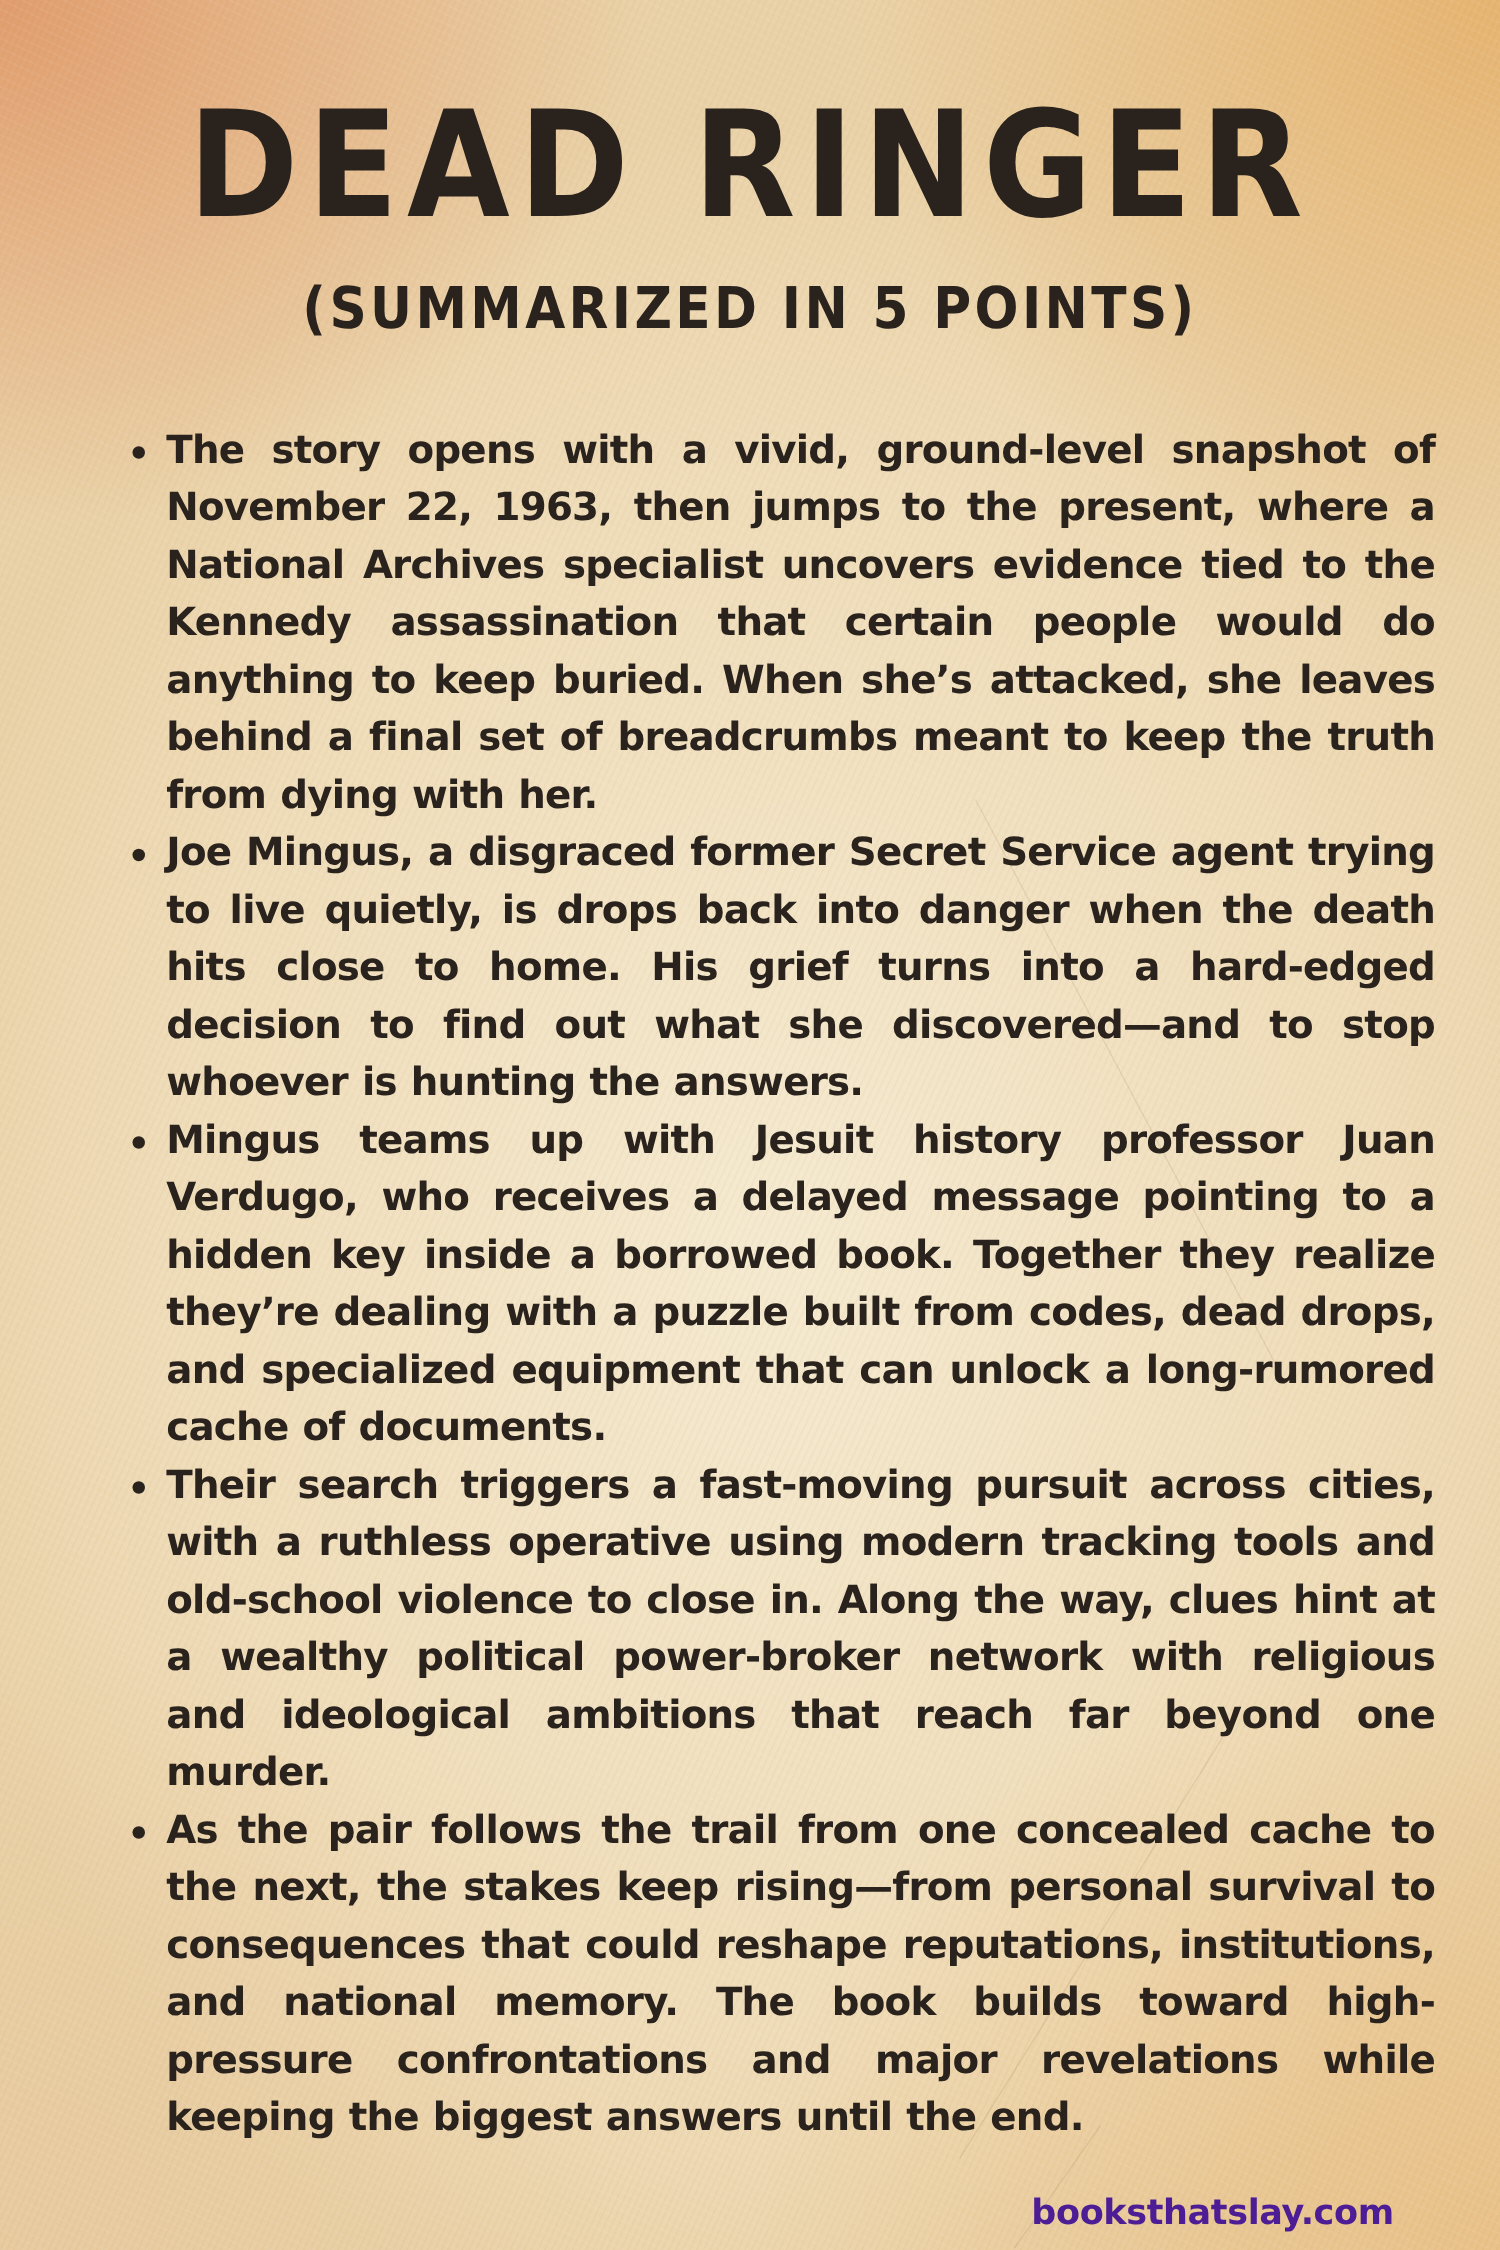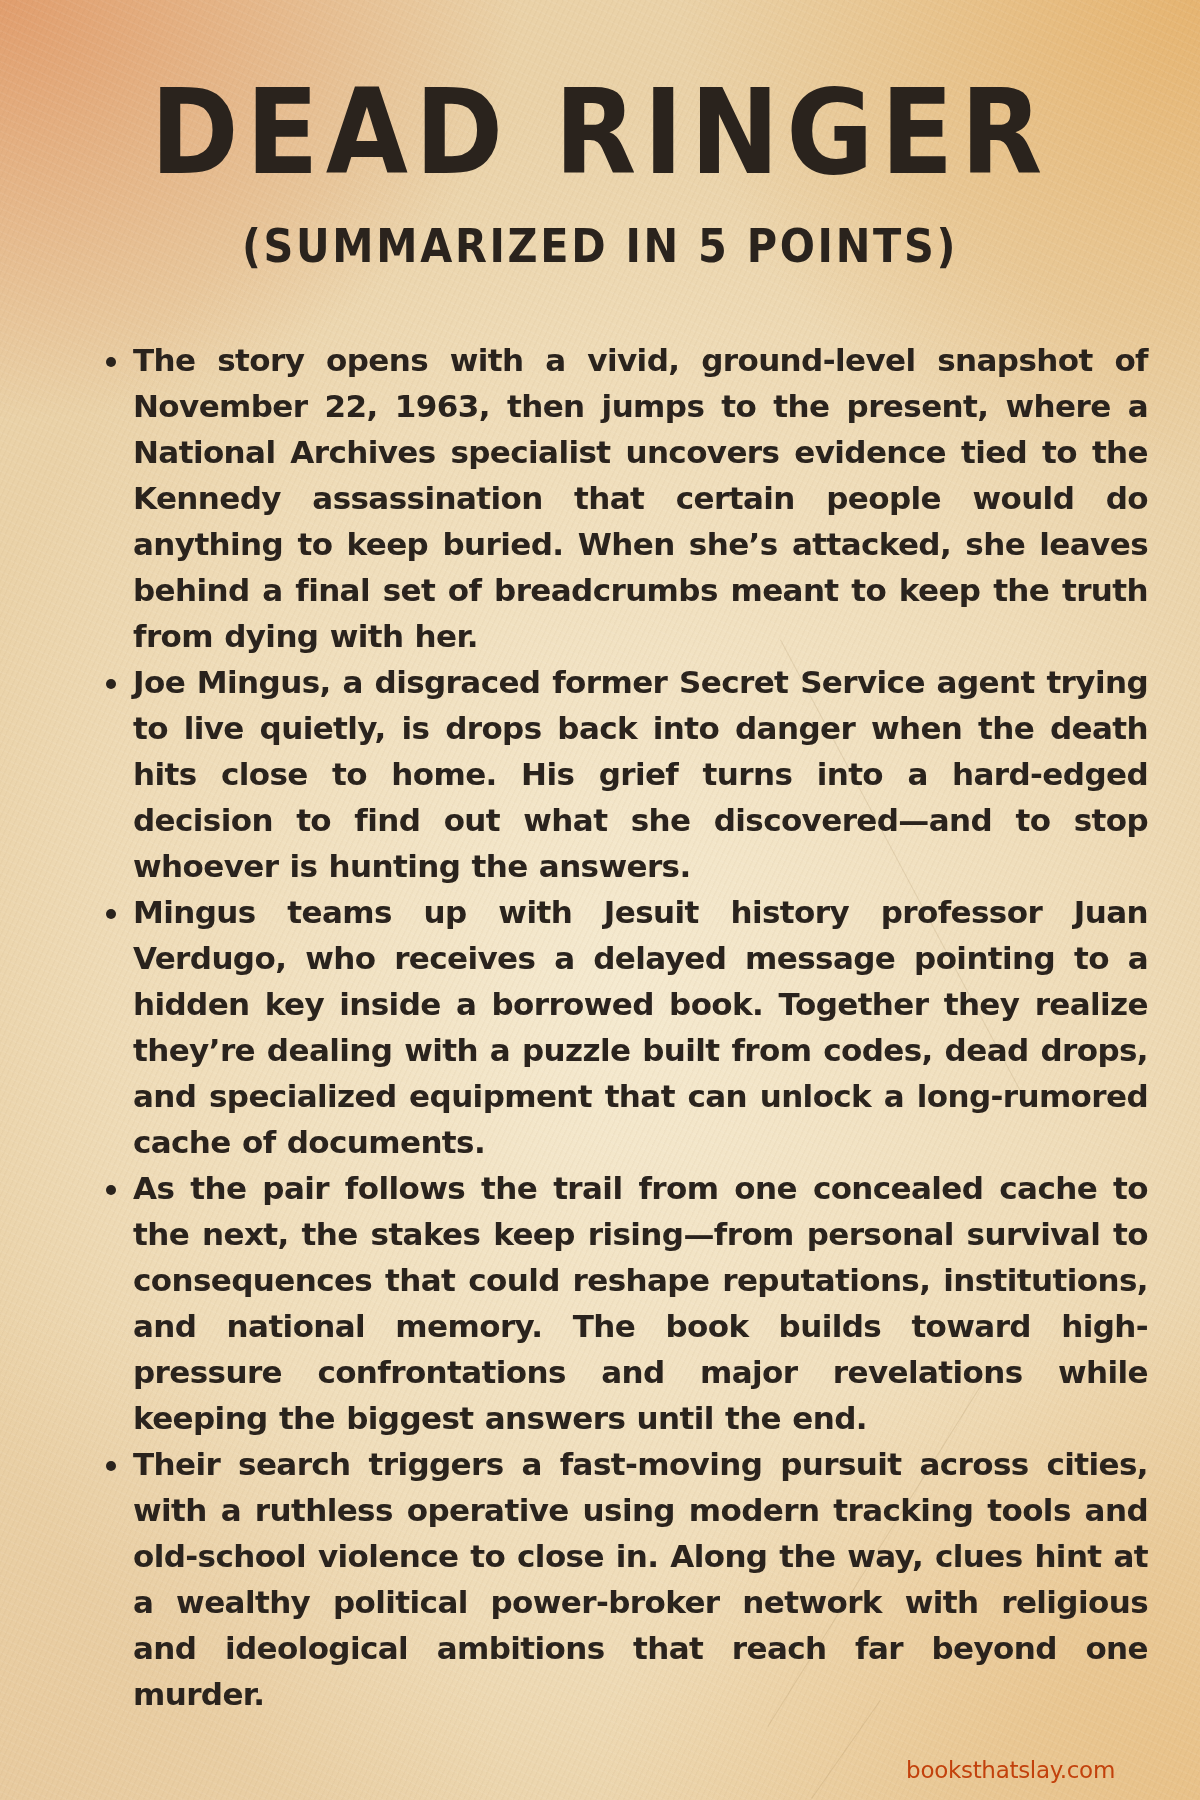--- a/index.html
+++ b/index.html
@@ -98,24 +98,24 @@
       width: 10px;
       height: 10px;
       border-radius: 50%;
       background: #2a231d;
     }
     .footer {
       position: absolute;
       right: 85px;
       bottom: 12px;
       font-family: "DejaVu Sans", sans-serif;
-      font-weight: normal;
-      font-size: 23px;
+      font-weight: bold;
+      font-size: 28px;
       line-height: 36px;
-      color: #c2410c;
+      color: #4c1d95;
       letter-spacing: -0.3px;
     }
   </style>
 </head>
 <body>
 
 <div class="paper-grain"></div>
 <div class="crease c1"></div>
 <div class="crease c2"></div>
 <div class="crease c3"></div>
@@ -131,21 +131,21 @@
   <li class="point">
     <span class="bullet"></span>
     <span>Joe Mingus, a disgraced former Secret Service agent trying to live quietly, is drops back into danger when the death hits close to home. His grief turns into a hard-edged decision to find out what she discovered—and to stop whoever is hunting the answers.</span>
   </li>
   <li class="point">
     <span class="bullet"></span>
     <span>Mingus teams up with Jesuit history professor Juan Verdugo, who receives a delayed message pointing to a hidden key inside a borrowed book. Together they realize they’re dealing with a puzzle built from codes, dead drops, and specialized equipment that can unlock a long-rumored cache of documents.</span>
   </li>
   <li class="point">
     <span class="bullet"></span>
-    <span>As the pair follows the trail from one concealed cache to the next, the stakes keep rising—from personal survival to consequences that could reshape reputations, institutions, and national memory. The book builds toward high-pressure confrontations and major revelations while keeping the biggest answers until the end.</span>
+    <span>Their search triggers a fast-moving pursuit across cities, with a ruthless operative using modern tracking tools and old-school violence to close in. Along the way, clues hint at a wealthy political power-broker network with religious and ideological ambitions that reach far beyond one murder.</span>
   </li>
   <li class="point">
     <span class="bullet"></span>
-    <span>Their search triggers a fast-moving pursuit across cities, with a ruthless operative using modern tracking tools and old-school violence to close in. Along the way, clues hint at a wealthy political power-broker network with religious and ideological ambitions that reach far beyond one murder.</span>
+    <span>As the pair follows the trail from one concealed cache to the next, the stakes keep rising—from personal survival to consequences that could reshape reputations, institutions, and national memory. The book builds toward high-pressure confrontations and major revelations while keeping the biggest answers until the end.</span>
   </li>
 </ul>
 
 <div class="footer">booksthatslay.com</div>
 
 </body></html>

